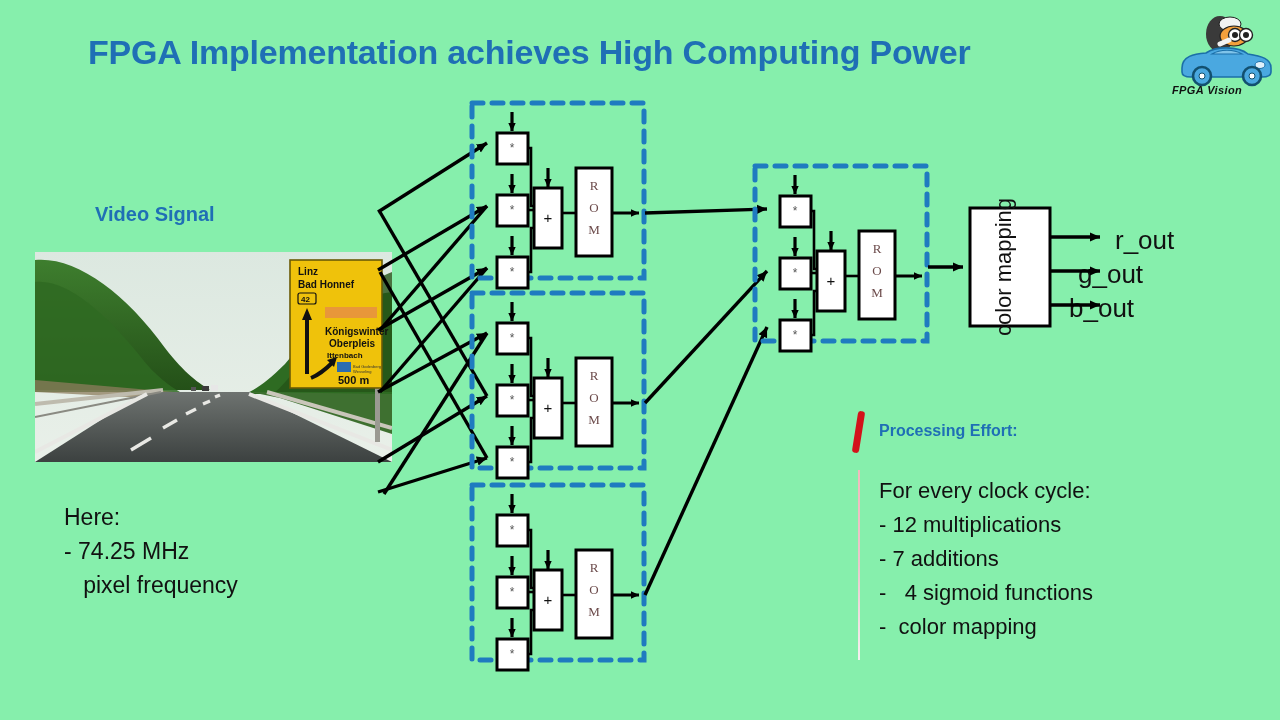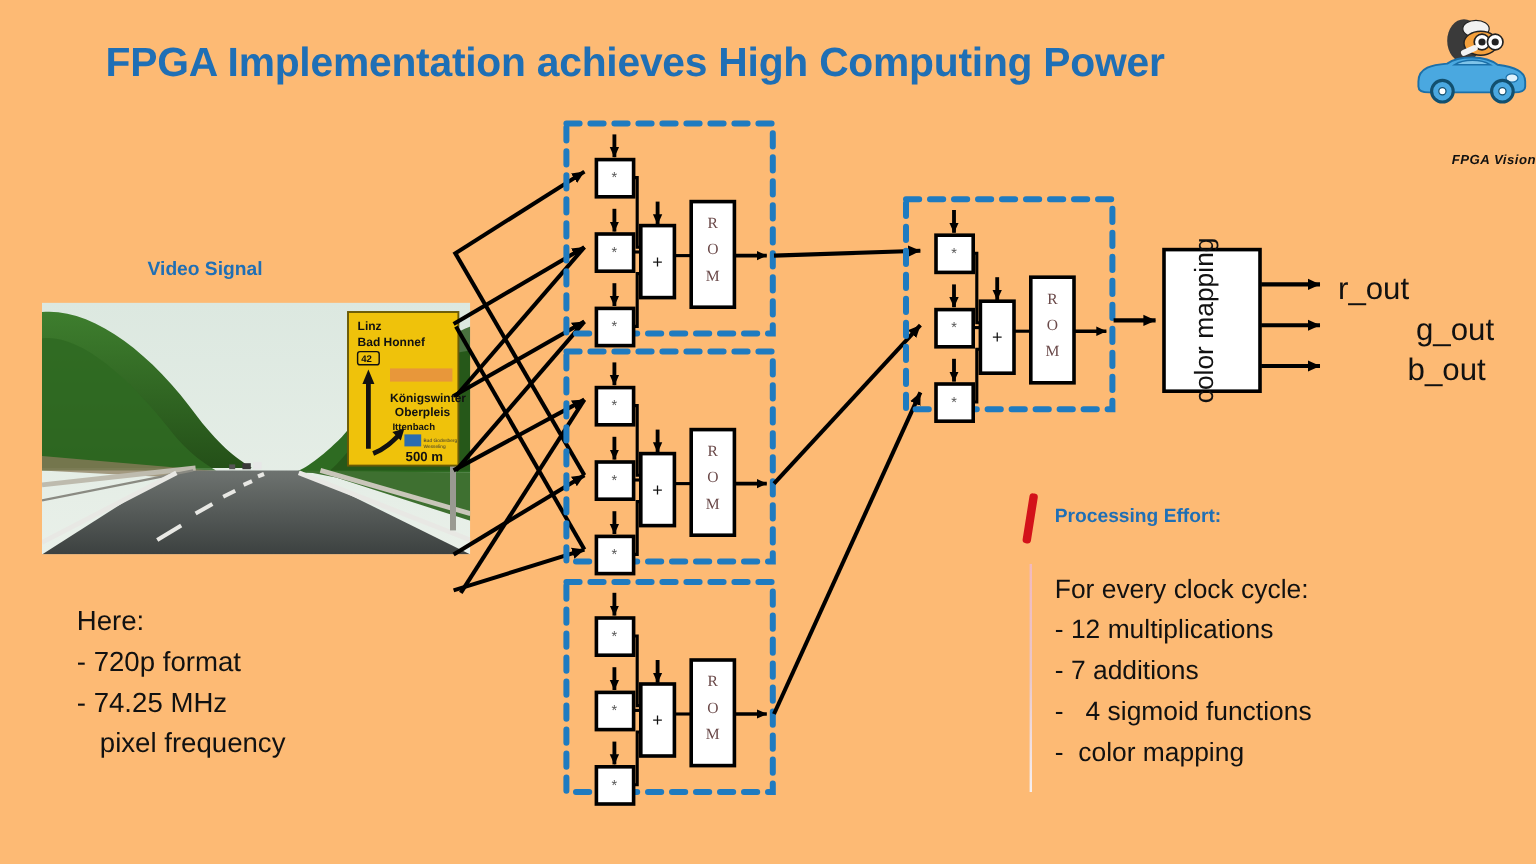--- a/index.html
+++ b/index.html
@@ -1,39 +1,39 @@
 <!DOCTYPE html>
 <html><head>
 <meta charset="utf-8">
 <style>
   html,body{margin:0;padding:0;}
   body{
     width:1280px;height:720px;overflow:hidden;background:#ffffff;
     font-family:"Liberation Sans", sans-serif;position:relative;
   }
-  #slide{position:absolute;left:0;top:0;width:1280px;height:720px;background:#fdba74;text-decoration:underline;}
+  #slide{position:absolute;left:0;top:0;width:1280px;height:720px;background:#86efac;text-decoration:underline;}
 
   
   #title{
     position:absolute;left:88px;top:33px;width:1110px;height:50px;
     font-size:34px;font-weight:bold;color:#1F6FB5;letter-spacing:-0.2px;
     white-space:nowrap;
   }
 
   
   #logo{position:absolute;left:1172px;top:10px;width:108px;height:92px;}
   #logo-text{
-    position:absolute;left:0;top:74px;width:108px;text-align:right;
+    position:absolute;left:0;top:74px;width:108px;text-align:left;
     font-size:11px;font-weight:bold;font-style:italic;color:#111;
-    font-family:"Liberation Sans",sans-serif;letter-spacing:0.4px;margin-top:44px;
+    font-family:"Liberation Sans",sans-serif;letter-spacing:0.4px;
   }
 
   
   #video-label{
-    position:absolute;left:95px;top:216px;font-size:16px;font-weight:bold;color:#1F6FB5;margin-left:28px;
+    position:absolute;left:95px;top:203px;font-size:20px;font-weight:bold;color:#1F6FB5;
   }
   #video-frame{
     position:absolute;left:11px;top:252px;width:357px;height:210px;
     overflow:hidden;border:0;padding-left:24px;
   }
   #here-block{
     position:absolute;left:64px;top:500px;width:310px;
     font-size:23px;line-height:34px;color:#111;
   }
   #here-block div{white-space:pre;}
@@ -177,39 +177,38 @@
           <text x="318" y="116" font-family="Liberation Sans, sans-serif" font-size="4" fill="#333">Bad Godesberg</text>
           <text x="318" y="121" font-family="Liberation Sans, sans-serif" font-size="4" fill="#333">Wesseling</text>
           <text x="303" y="132" font-family="Liberation Sans, sans-serif" font-size="11" font-weight="bold" fill="#111">500 m</text>
         </g>
       </g>
     </svg>
   </div>
 
   <div id="here-block">
     <div>Here:</div>
-    <div>- 720p format</div>
     <div>- 74.25 MHz</div>
     <div>   pixel frequency</div>
   </div>
 
   <div id="pe-mark"></div>
   <div id="pe-line"></div>
   <div id="pe-title">Processing Effort:</div>
   <div id="pe-body">
     <div>For every clock cycle:</div>
     <div>- 12 multiplications</div>
     <div>- 7 additions</div>
     <div>-   4 sigmoid functions</div>
     <div>-  color mapping</div>
   </div>
 
   <div class="out-label" style="left:1115px;top:225px;">r_out</div>
-  <div class="out-label" style="left:1180px;top:259px;">g_out</div>
-  <div class="out-label" style="left:1173px;top:293px;text-align:center;">b_out</div>
+  <div class="out-label" style="left:1078px;top:259px;">g_out</div>
+  <div class="out-label" style="left:1069px;top:293px;text-align:center;">b_out</div>
 
   <svg id="diagram" viewBox="0 0 1280 720">
     <defs>
       <marker id="ah" markerWidth="9" markerHeight="9" refX="8.4" refY="4.5" orient="auto" markerUnits="userSpaceOnUse">
         <path d="M0,0.6 L8.6,4.5 L0,8.4 Z" fill="#000"></path>
       </marker>
       <marker id="ahs" markerWidth="11" markerHeight="11" refX="10.2" refY="5.5" orient="auto" markerUnits="userSpaceOnUse">
         <path d="M0,0.8 L10.4,5.5 L0,10.2 Z" fill="#000"></path>
       </marker>
     </defs>

